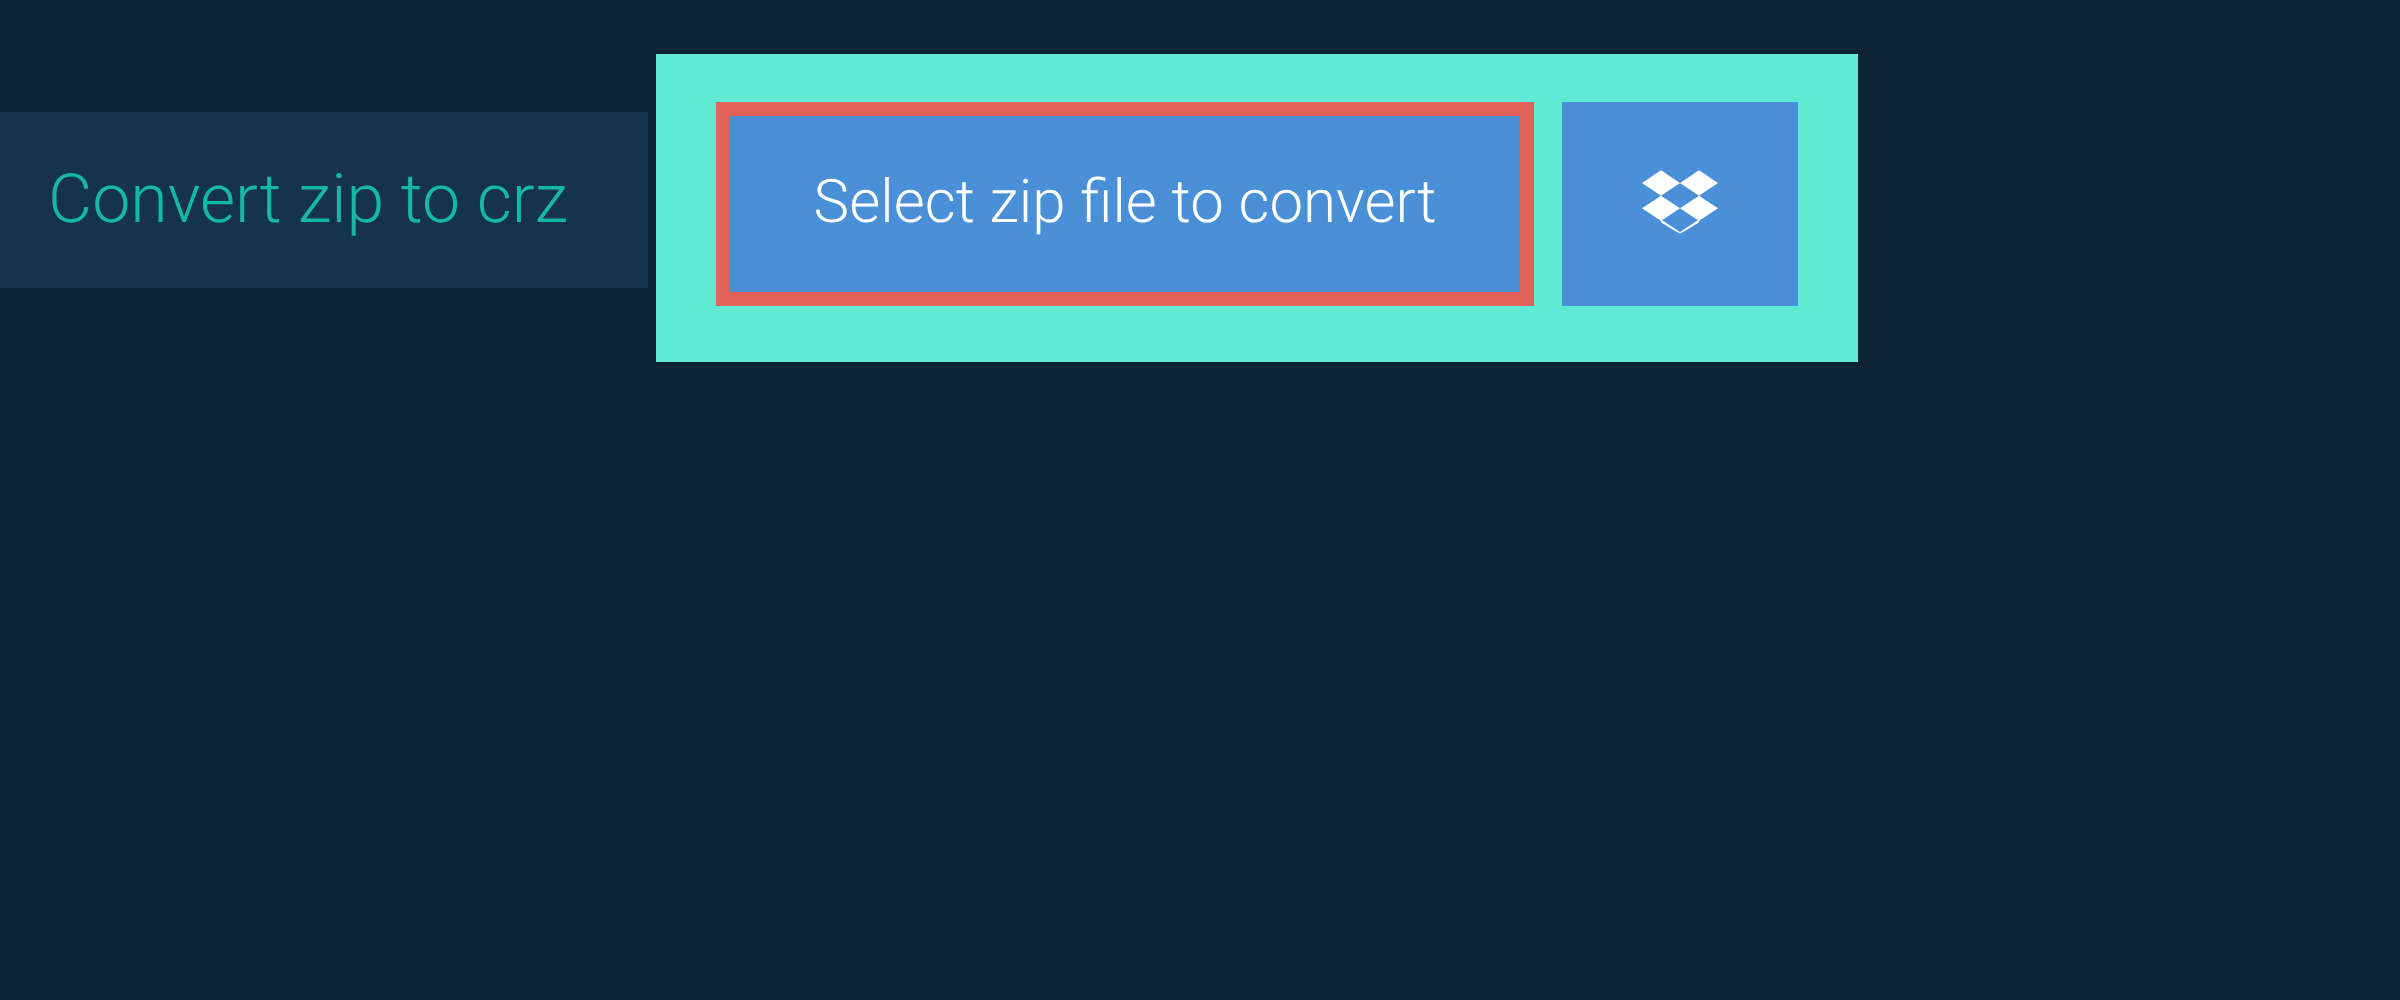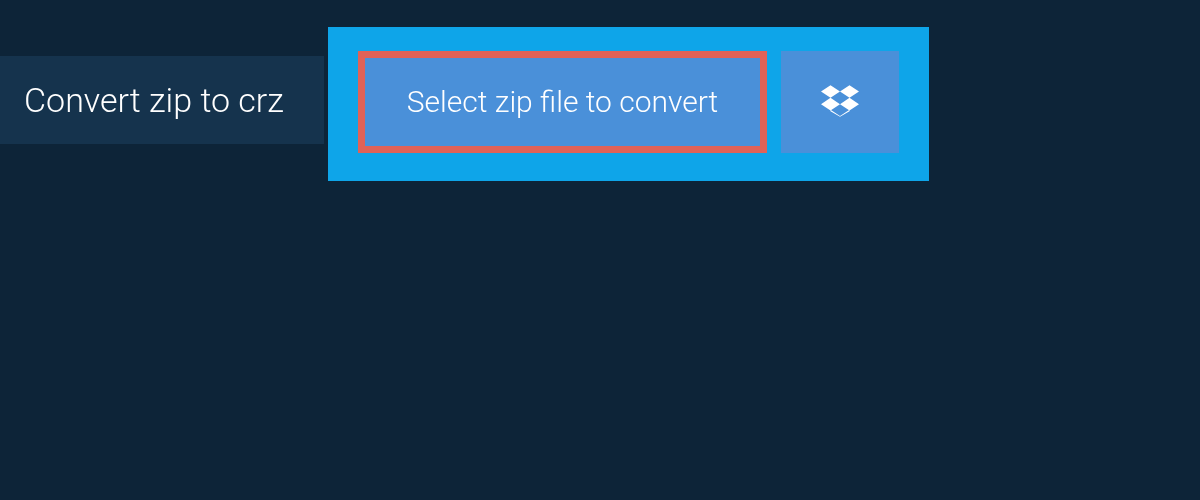--- a/index.html
+++ b/index.html
@@ -15,26 +15,26 @@
       font-weight: 300;
       overflow: hidden;
     }
     .tab-header {
       background: #15334d;
       display: inline-block;
       padding: 24px 40px 24px 24px;
       margin-top: 56px;
     }
     .tab-title {
-      color: #ffffff;
+      color: #14b8a6;
       font-size: 34px;
       font-weight: 300;
     }
     .content-panel {
-      background: #0ea5e9;
+      background: #5eead4;
       padding: 24px 30px 28px 30px;
       display: inline-block;
     }
     .button-row {
       display: flex;
       gap: 14px;
       align-items: stretch;
     }
     .select-button {
       background: #4a90d9;

